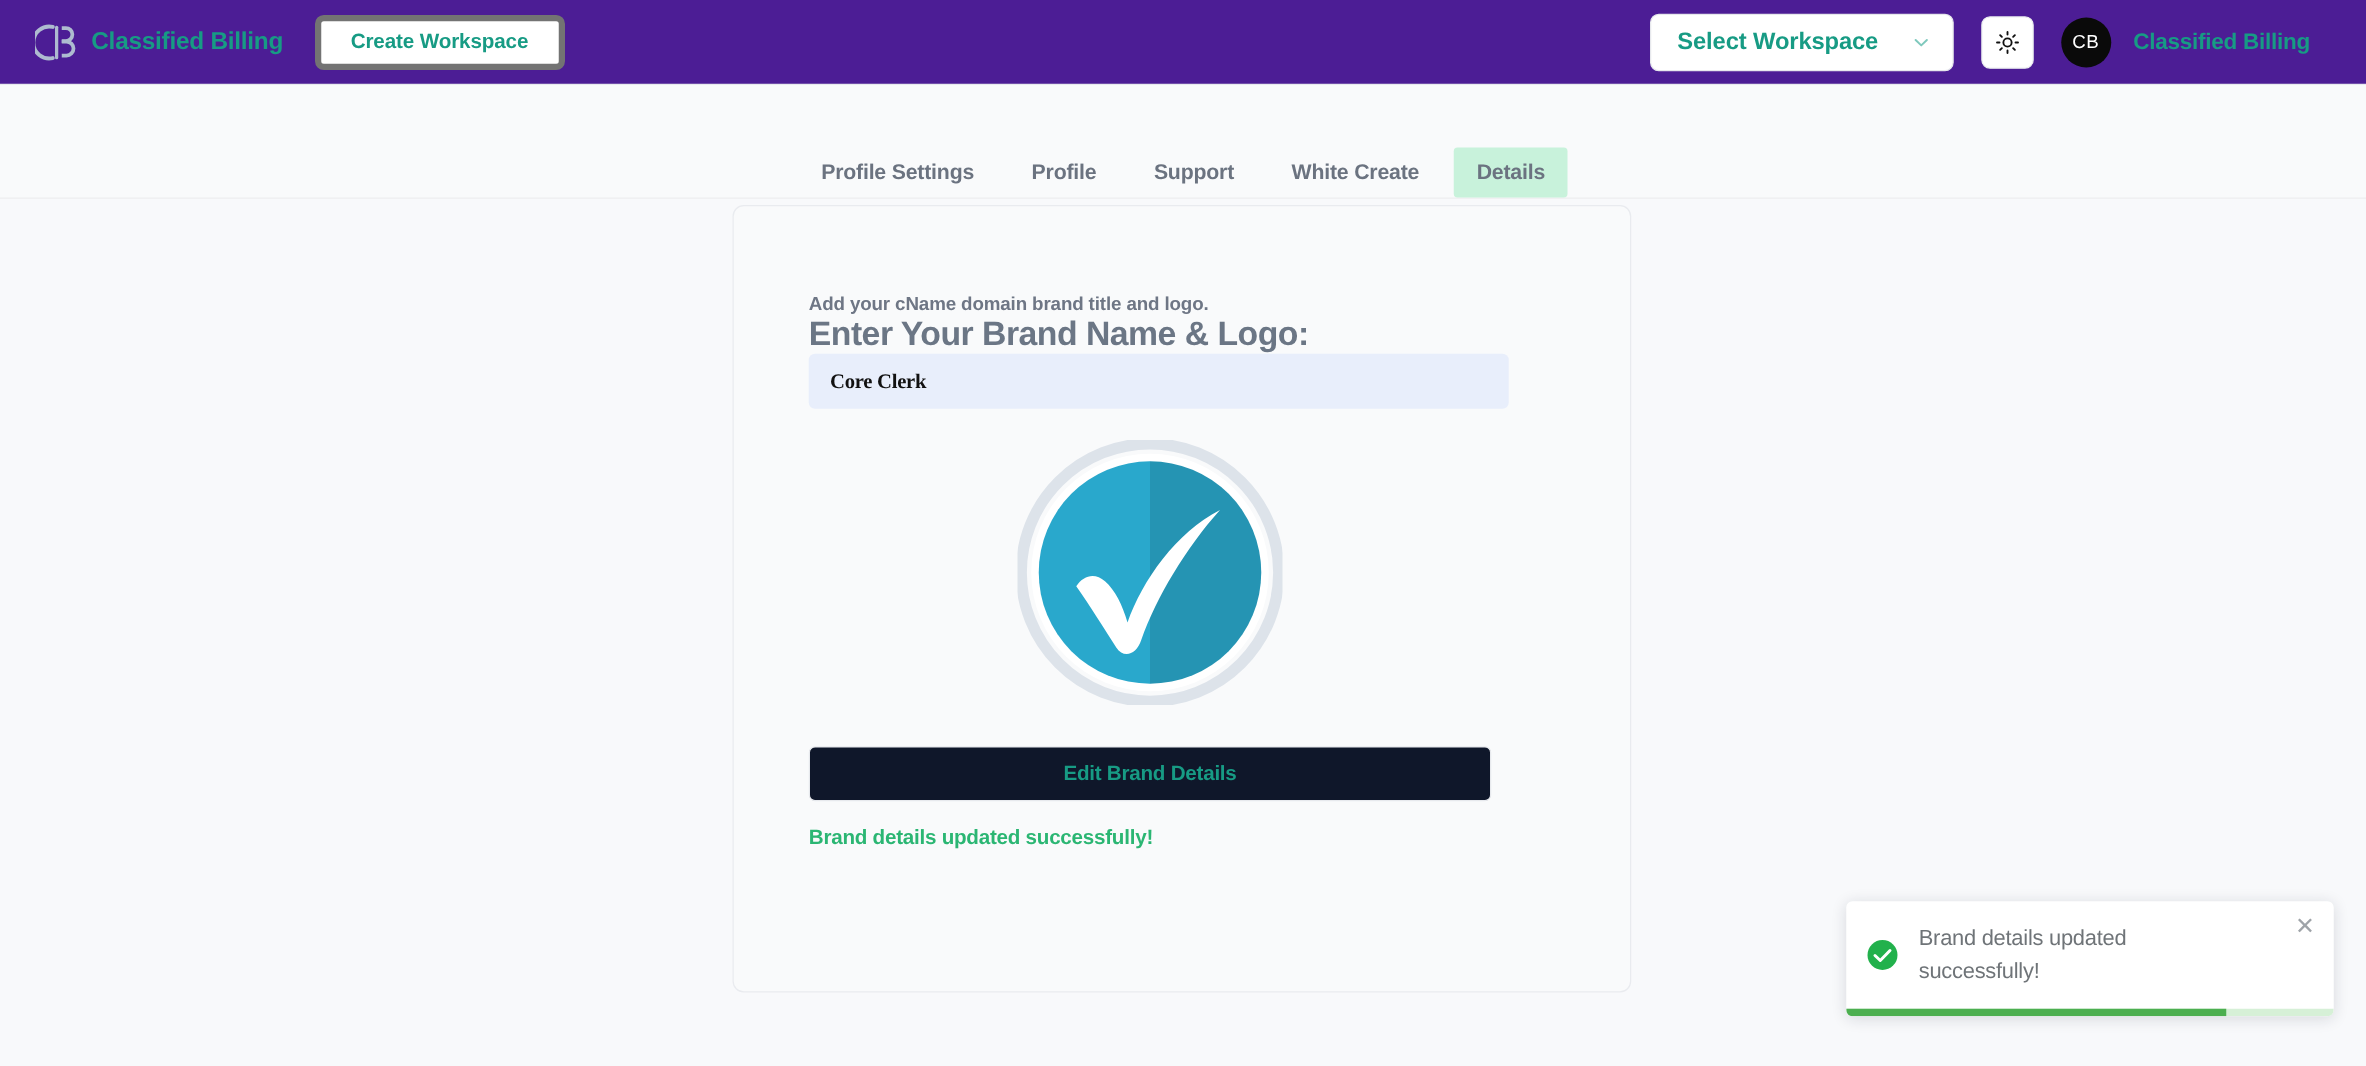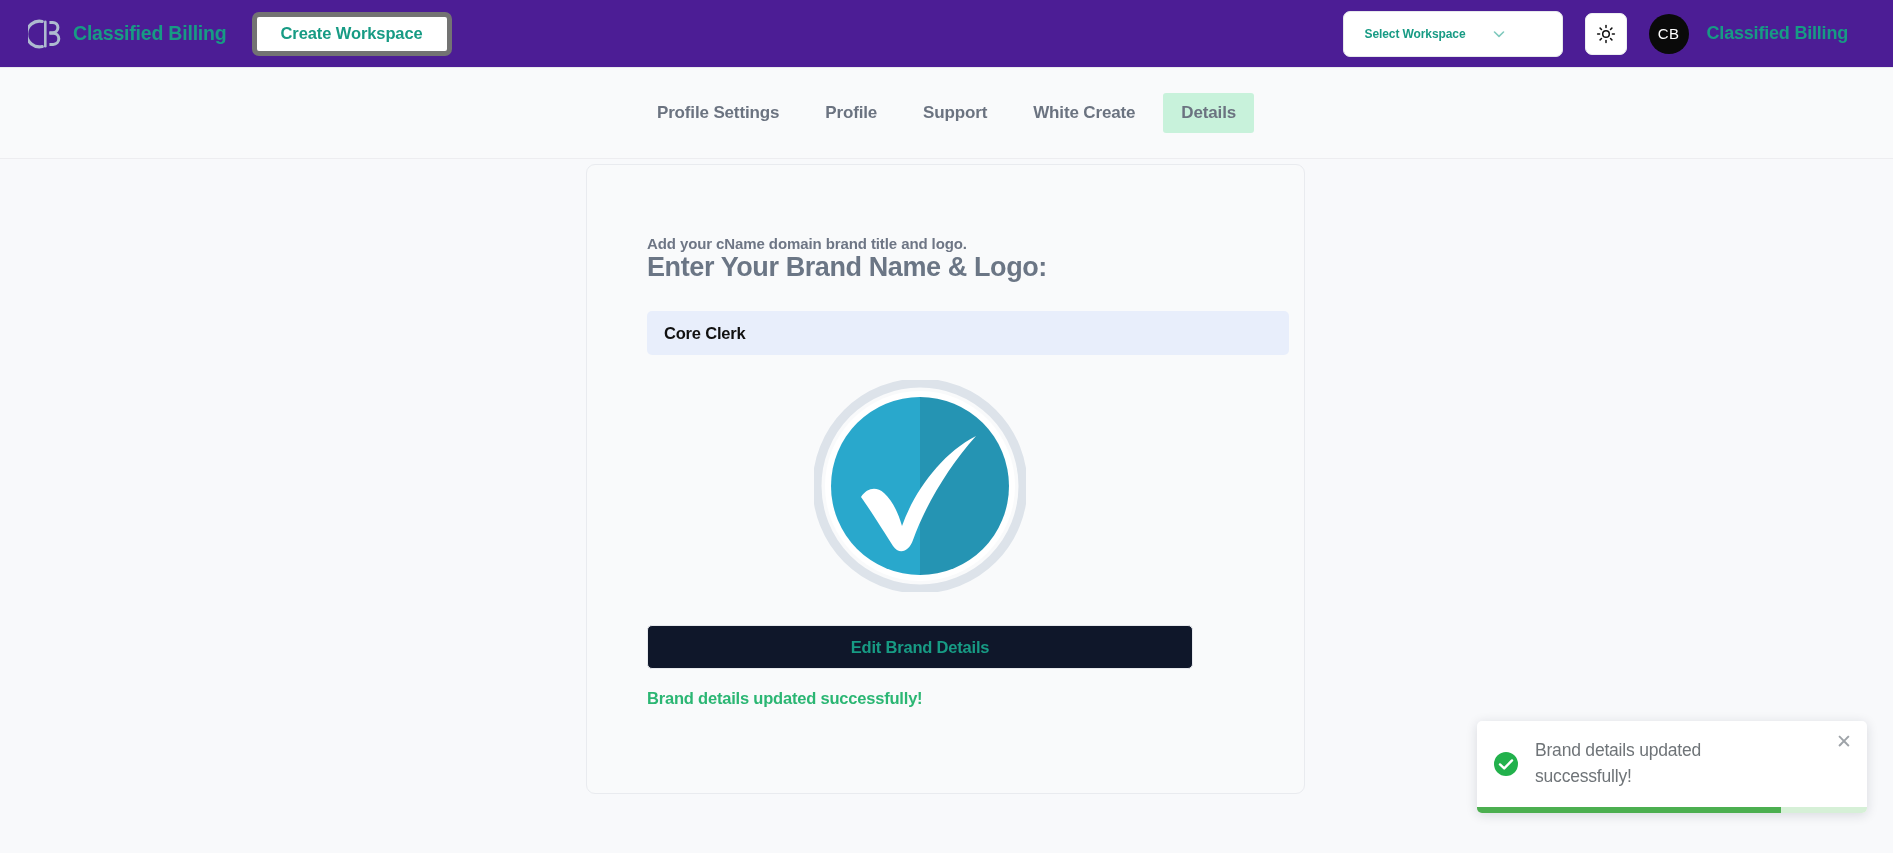--- a/index.html
+++ b/index.html
@@ -70,21 +70,21 @@
     padding: 0 17px 0 21px;
     background: #ffffff;
     border: 1px solid #e6e8ec;
     border-radius: 7px;
     display: flex;
     align-items: center;
     gap: 26px;
     cursor: pointer;
   }
   #workspace-select-label {
-    font-size: 12px;
+    font-size: 19px;
     font-weight: bold;
     color: #179b84;
     letter-spacing: -0.1px;
     white-space: nowrap;
   }
   #theme-toggle-btn {
     margin-left: 22px;
     width: 42px;
     height: 42px;
     background: #ffffff;
@@ -121,21 +121,21 @@
 
   
   #nav-bar {
     position: absolute;
     top: 68px; left: 0;
     width: 1893px;
     height: 91px;
     background: #f9fafb;
     border-bottom: 1px solid #ededf0;
     display: flex;
-    align-items: center;
+    align-items: flex-end;
     justify-content: center;
     gap: 10px;
   }
   .nav-tab {
     height: 40px;
     padding: 0 18px;
     display: flex;
     align-items: center;
     justify-content: center;
     font-size: 17px;
@@ -171,28 +171,27 @@
   }
   #card-subtitle {
     margin-top: 17px;
     font-size: 15px;
     font-weight: bold;
     color: #6e7embed;
     color: #6e7685;
     letter-spacing: -0.1px;
   }
   #brand-name-input {
-    margin-top: 28px;
-    width: 642px;
+    width: 560px;
     height: 44px;
     background: #e8eefb;
     border: none;
     border-radius: 5px;
     padding: 0 17px;
-    font-family: Liberation Sans, sans-serif;
+    font-family: Liberation Serif, serif;
     font-size: 16.5px;
     font-weight: bold;
     color: #111111;
     letter-spacing: -0.2px;
     display: block;
   }
   #brand-logo-wrap {
     margin-top: 25px;
     width: 546px;
     display: flex;

